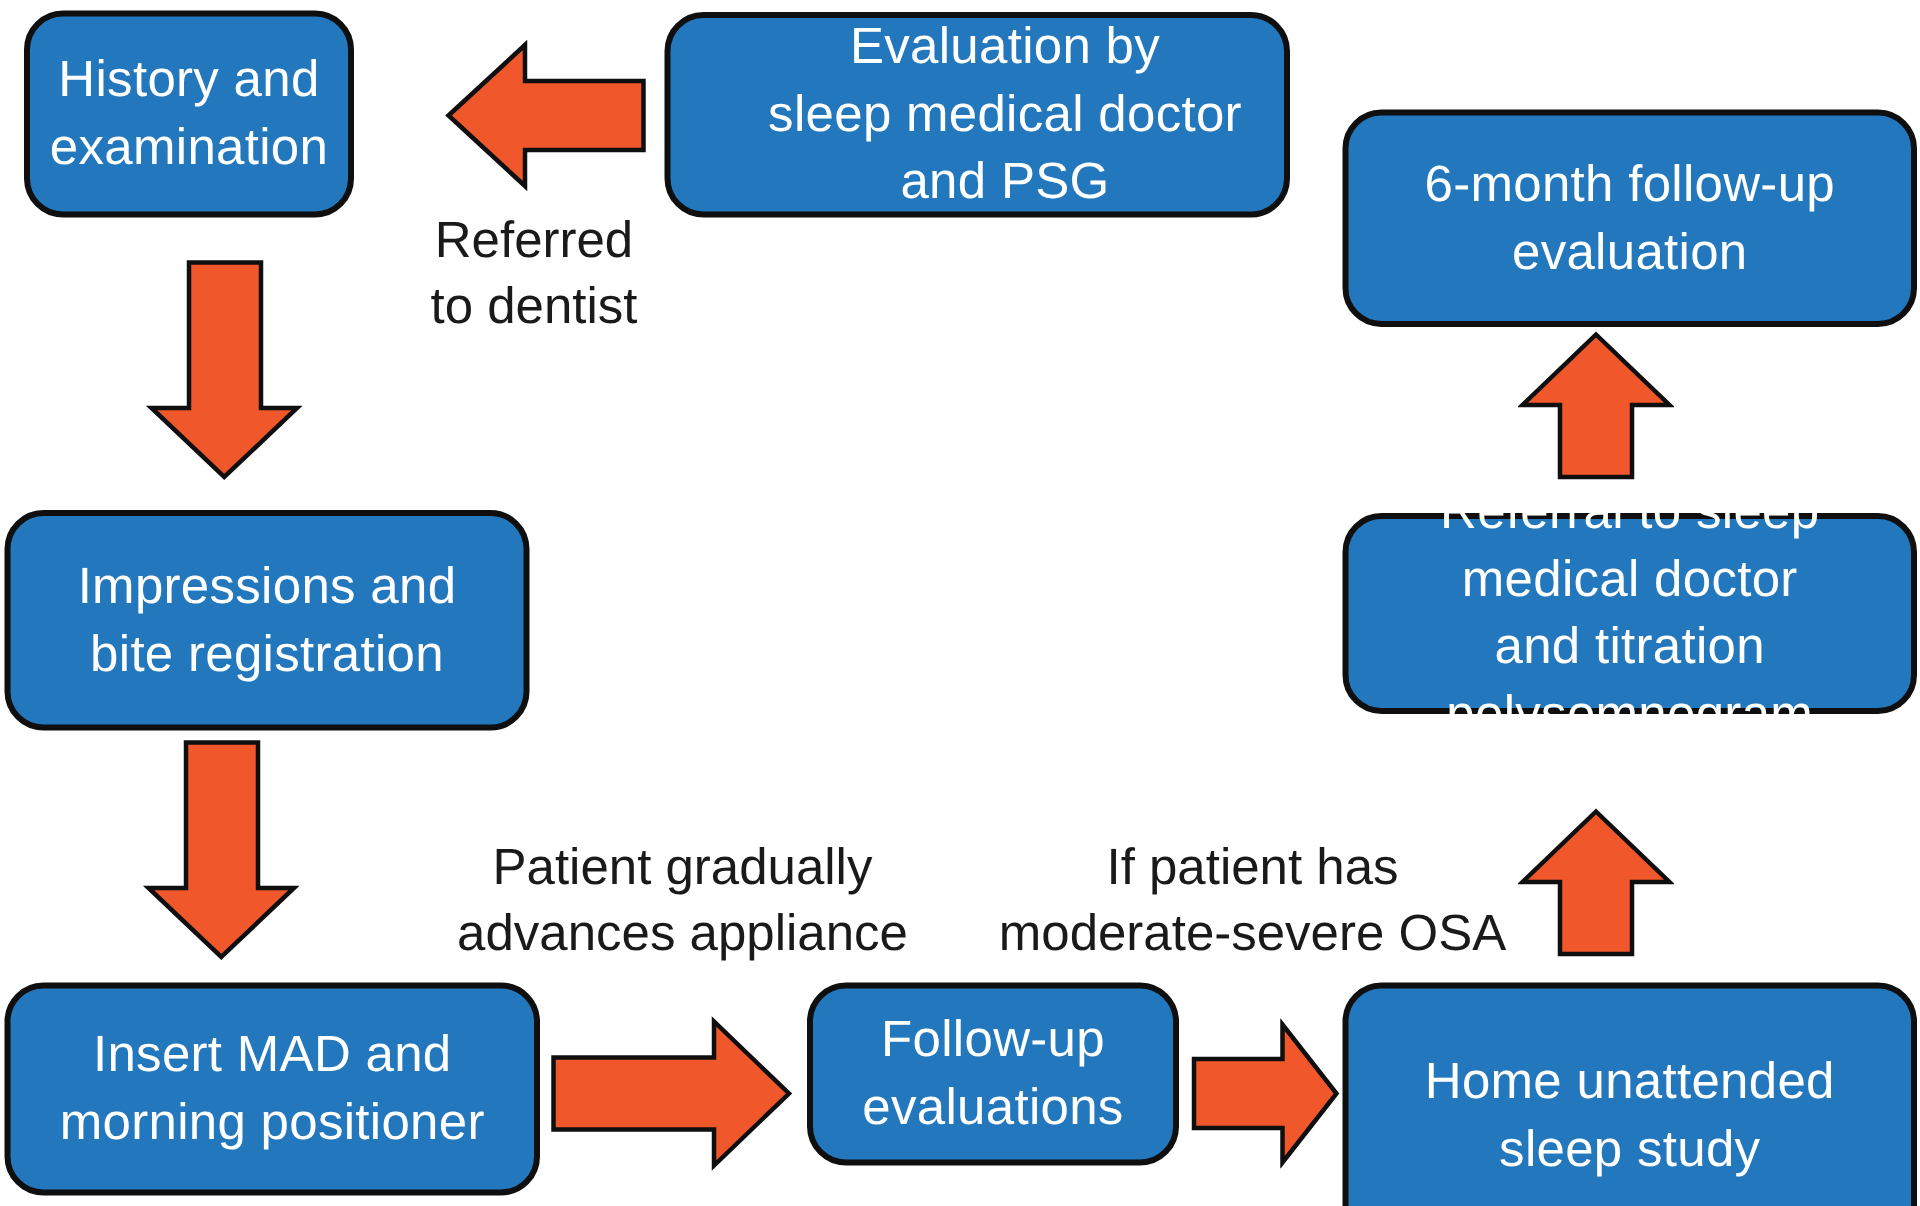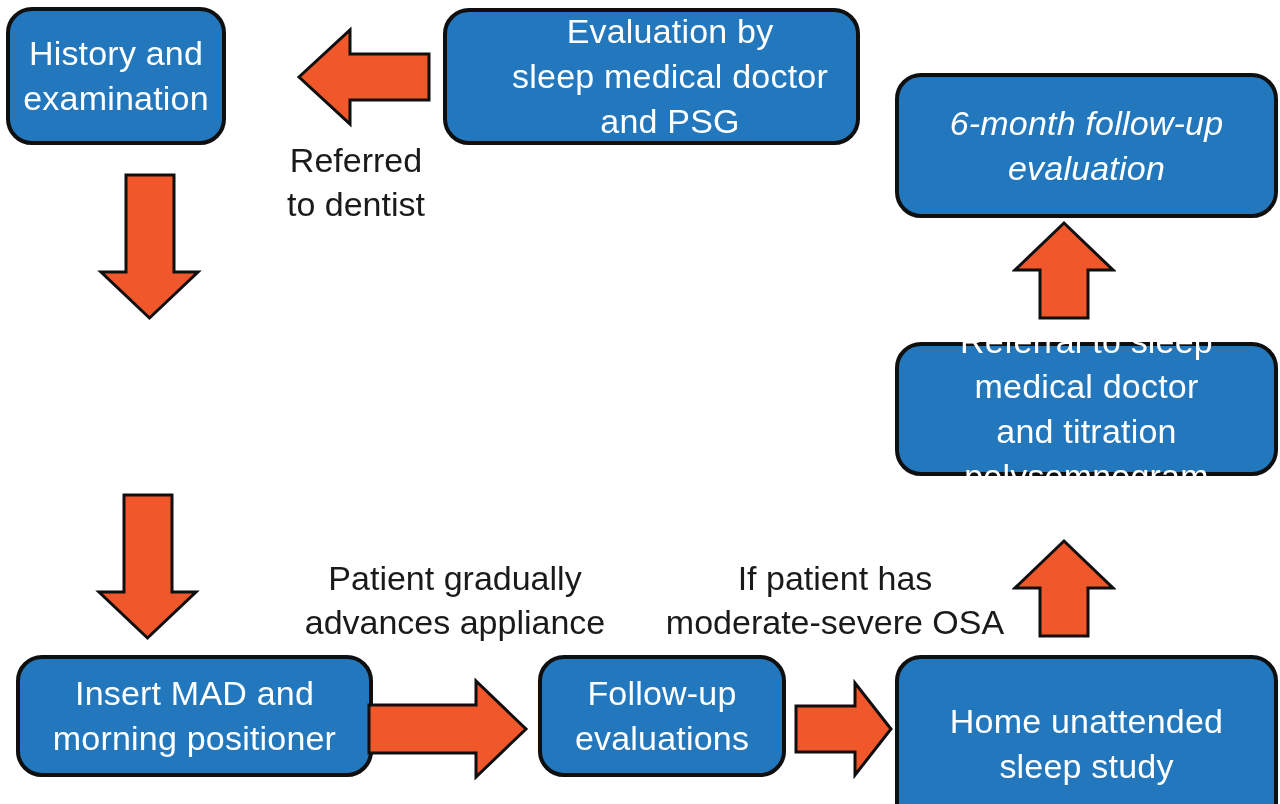--- a/index.html
+++ b/index.html
@@ -55,26 +55,26 @@
     display:block;
   }
   .arrow-shape{
     fill:var(--arrow-fill);
     stroke:var(--outline);
     stroke-width:3;
     stroke-linejoin:miter;
   }
 
   
-  .n-history     {left:6px;   top:7px;   width:220px; height:138px;}
+  .n-history     {left:16px;   top:7px;   width:220px; height:138px;}
   .n-evaluation  {left:443px; top:8px;   width:417px; height:137px;padding-left:37px;}
-  .n-sixmonth    {left:895px; top:73px;  width:383px; height:145px;font-style:italic;}
+  .n-sixmonth    {left:895px; top:73px;  width:383px; height:145px;}
   .n-impressions {left:3px;   top:340px; width:350px; height:147px;}
   .n-referral    {left:895px; top:342px; width:383px; height:134px;}
-  .n-insertmad   {left:16px;   top:655px; width:357px; height:122px;}
+  .n-insertmad   {left:3px;   top:655px; width:357px; height:142px;}
   .n-followup    {left:538px; top:655px; width:248px; height:122px;}
   .n-homestudy   {left:895px; top:655px; width:383px; height:178px;}
 
   
   .a-left   {left:295px;  top:24px;  width:138px; height:106px;}
   .a-down1  {left:97px;   top:172px; width:105px; height:150px;}
   .a-down2  {left:95px;   top:492px; width:105px; height:150px;}
   .a-right1 {left:366px;  top:677px; width:164px; height:104px;}
   .a-right2 {left:793px;  top:679px; width:102px; height:100px;}
   .a-up1    {left:1012px; top:538px; width:104px; height:102px;}
@@ -99,20 +99,24 @@
     <span class="node-label">Evaluation by
 sleep medical doctor
 and PSG</span>
   </div>
 
   <div class="node n-sixmonth">
     <span class="node-label">6-month follow-up
 evaluation</span>
   </div>
 
+  <div class="node n-impressions">
+    <span class="node-label">Impressions and
+bite registration</span>
+  </div>
 
   <div class="node n-referral">
     <span class="node-label">Referral to sleep
 medical doctor
 and titration
 polysomnogram</span>
   </div>
 
   <div class="node n-insertmad">
     <span class="node-label">Insert MAD and

